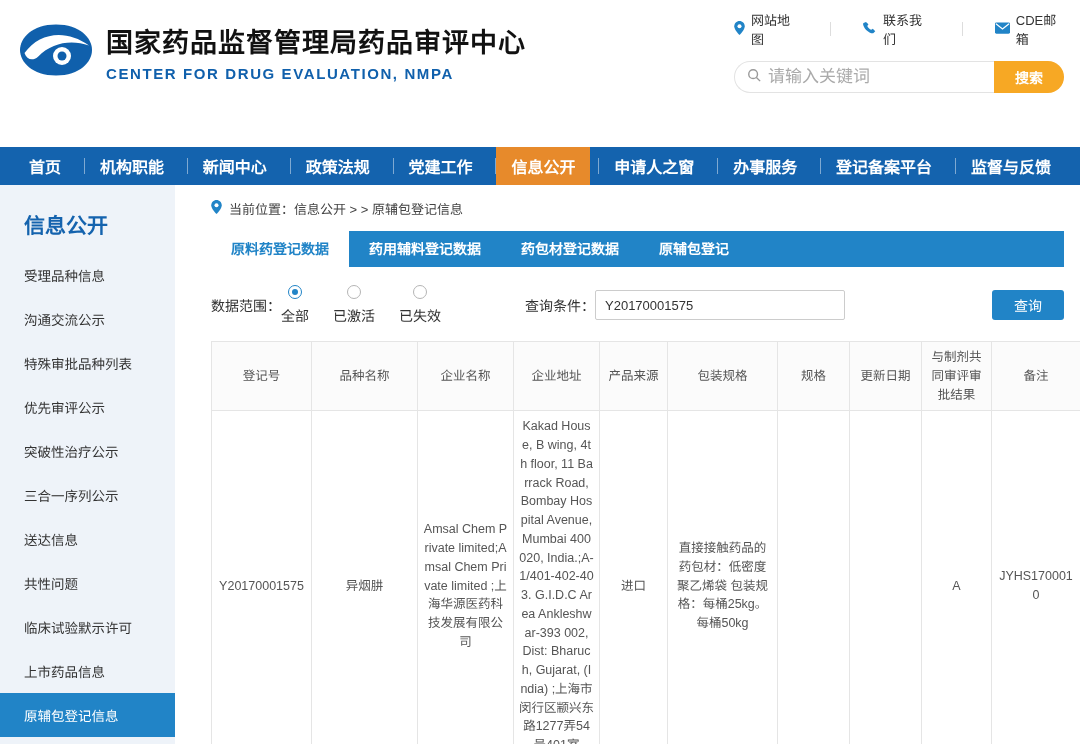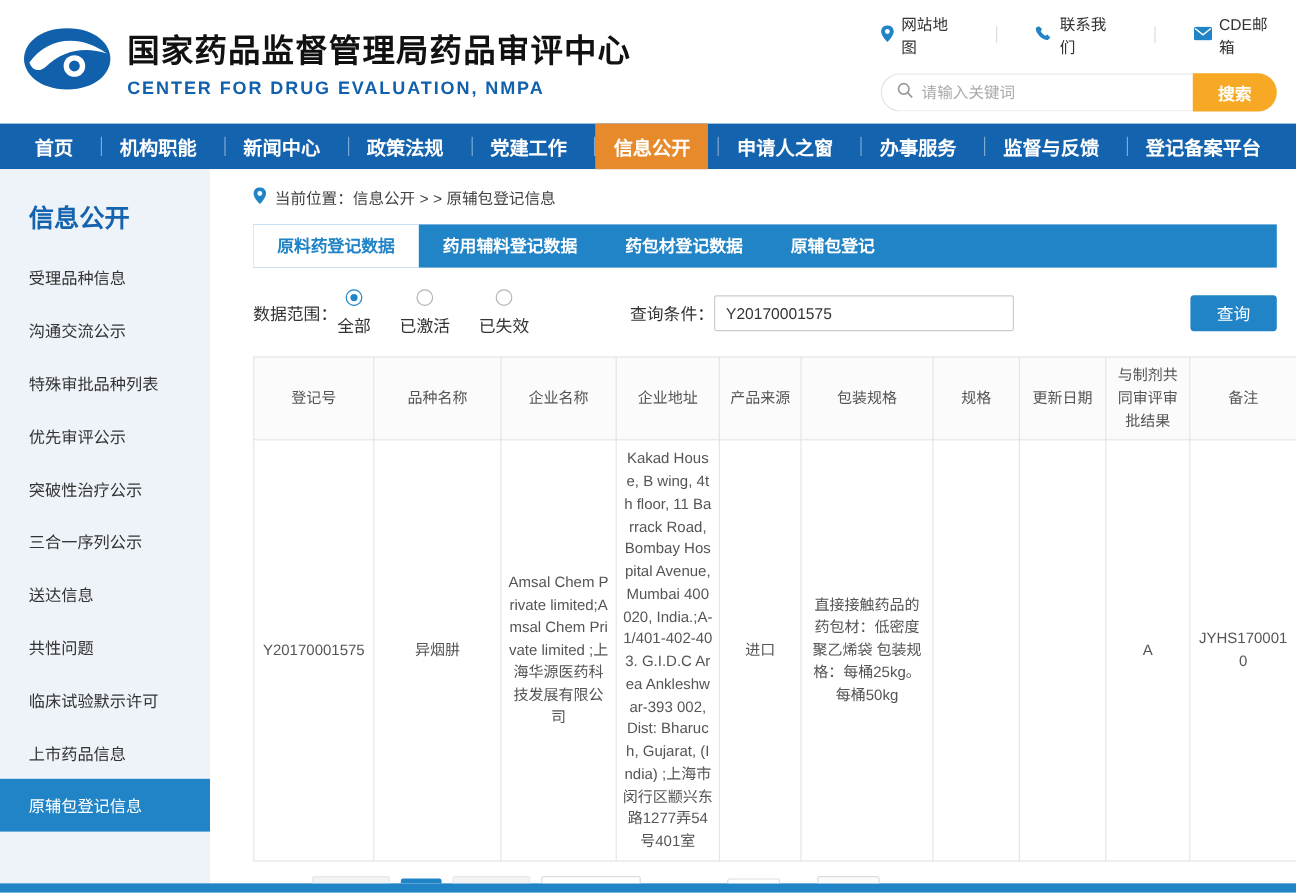--- a/index.html
+++ b/index.html
@@ -11,26 +11,26 @@
   .logo { margin-right:12px; flex-shrink:0; }
   .title-block { flex-shrink:0; }
   .site-title { font-size:27px; font-weight:bold; color:#111; letter-spacing:1px; }
   .site-subtitle { font-size:15px; font-weight:bold; color:#1060ac; letter-spacing:1.6px; margin-top:5px; }
   .header-right { margin-left:auto; width:330px; display:flex; flex-direction:column; gap:13px; }
   .top-links { display:flex; align-items:center; justify-content:space-between; font-size:13px;gap:32px; }
   .top-link { display:flex; align-items:center; gap:6px; color:#333; text-decoration:none; cursor:pointer; }
   .vsep { width:1px; height:14px; background:#ddd; }
   .search-area { display:flex; height:32px; }
   .search-box { flex:1; display:flex; align-items:center; gap:7px; border:1px solid #e3e3e3; border-right:none; border-radius:16px 0 0 16px; padding:0 12px; background:#fff; }
-  .search-box input { border:none; outline:none; width:100%; font-size:13px; color:#666; font-family:inherit; }
+  .search-box input { border:none; outline:none; width:100%; font-size:17px; color:#666; font-family:inherit; }
   .search-box input::placeholder { color:#aaa; }
   .search-btn { width:70px; border:none; background:#f7a824; color:#fff; font-size:14px; font-weight:bold; border-radius:0 16px 16px 0; cursor:pointer; font-family:inherit; }
 
   
-  .main-nav { height:38px; background:#1463ae; display:flex; align-items:stretch; justify-content:space-between; padding:0 14px; }
+  .main-nav { height:38px; background:#1463ae; display:flex; align-items:stretch; justify-content:space-between; padding:0 14px;margin-top:44px; }
   .nav-item { display:flex; align-items:center; padding:0 15px; color:#fff; font-size:16px; font-weight:bold; text-decoration:none; position:relative; cursor:pointer; white-space:nowrap; }
   .nav-item + .nav-item::before { content:""; position:absolute; left:-1px; top:11px; height:16px; width:1px; background:rgba(255,255,255,.45); }
   .nav-item.active { background:#e78a2b; }
 
   
   .body-wrap { display:flex; height:595px; }
   .sidebar { width:175px; flex-shrink:0; background:#eef3f9; padding-top:24px; }
   .sidebar-title { color:#1463ae; font-size:21px; font-weight:bold; padding:0 0 14px 24px; }
   .side-item { display:block; padding:12px 8px 12px 24px; font-size:13.5px; color:#333; text-decoration:none; cursor:pointer; }
   .side-item.active { background:#2184c7; color:#fff; }
@@ -132,22 +132,22 @@
 
 <nav class="main-nav">
   <a class="nav-item">首页</a>
   <a class="nav-item">机构职能</a>
   <a class="nav-item">新闻中心</a>
   <a class="nav-item">政策法规</a>
   <a class="nav-item">党建工作</a>
   <a class="nav-item active">信息公开</a>
   <a class="nav-item">申请人之窗</a>
   <a class="nav-item">办事服务</a>
+  <a class="nav-item">登记备案平台</a>
   <a class="nav-item">监督与反馈</a>
-  <a class="nav-item">登记备案平台</a>
 </nav>
 
 <div class="body-wrap">
   <aside class="sidebar">
     <div class="sidebar-title">信息公开</div>
     <a class="side-item">受理品种信息</a>
     <a class="side-item">沟通交流公示</a>
     <a class="side-item">特殊审批品种列表</a>
     <a class="side-item">优先审评公示</a>
     <a class="side-item">突破性治疗公示</a>

